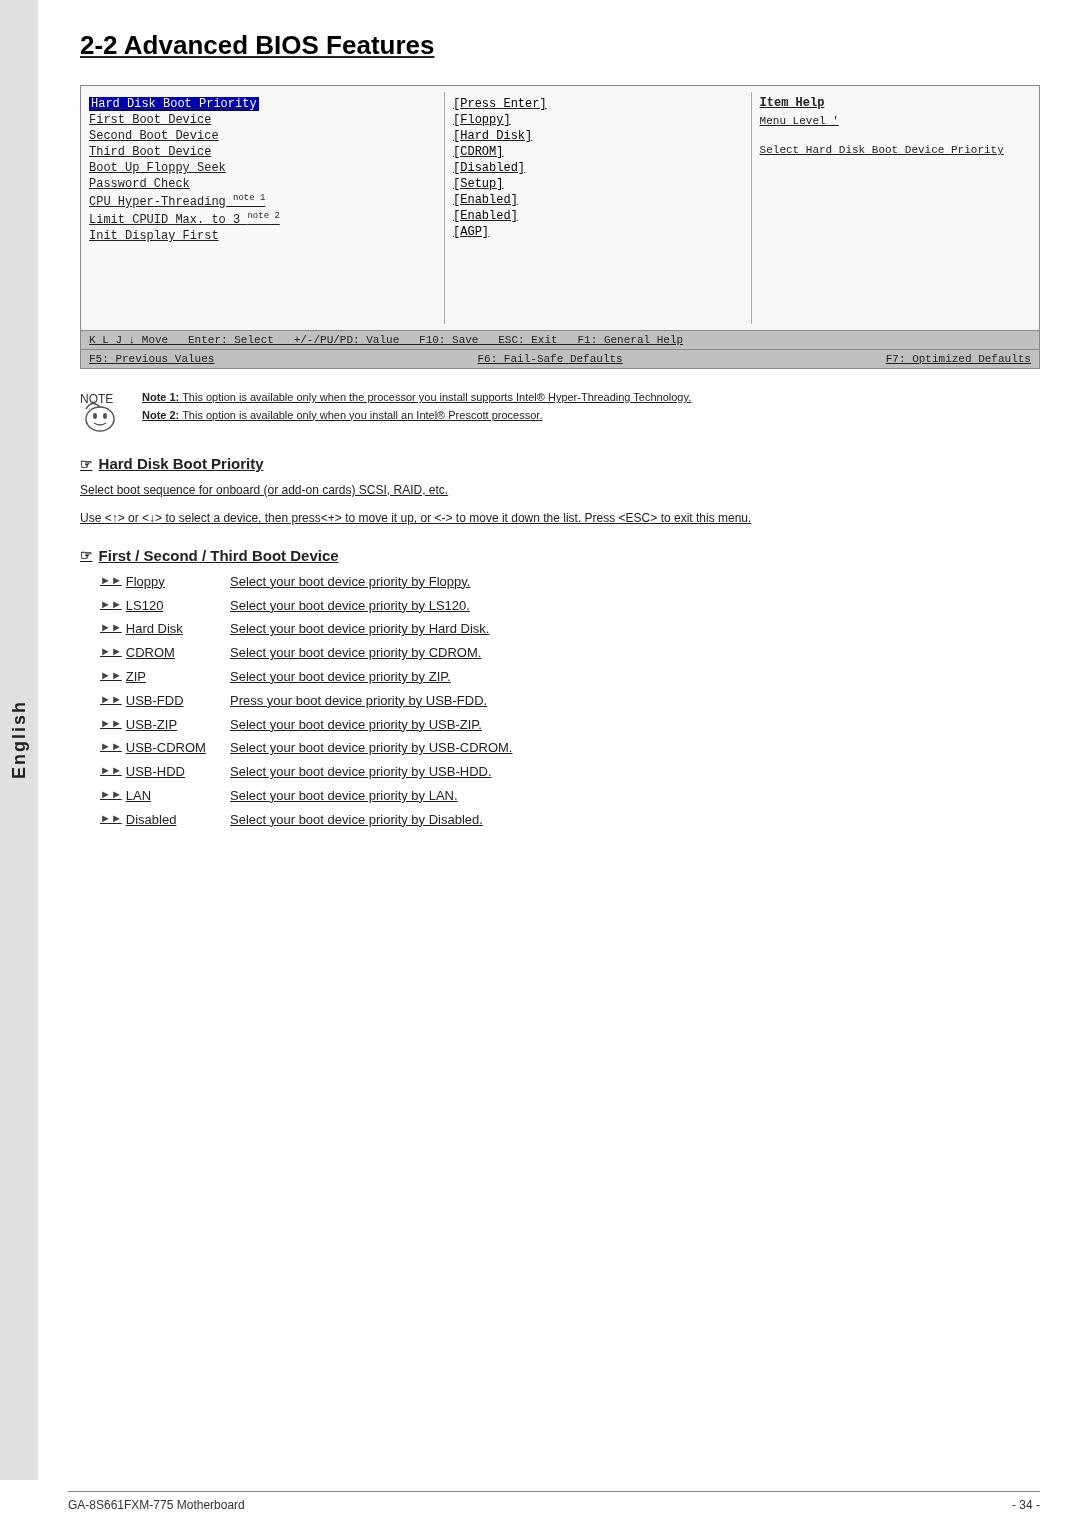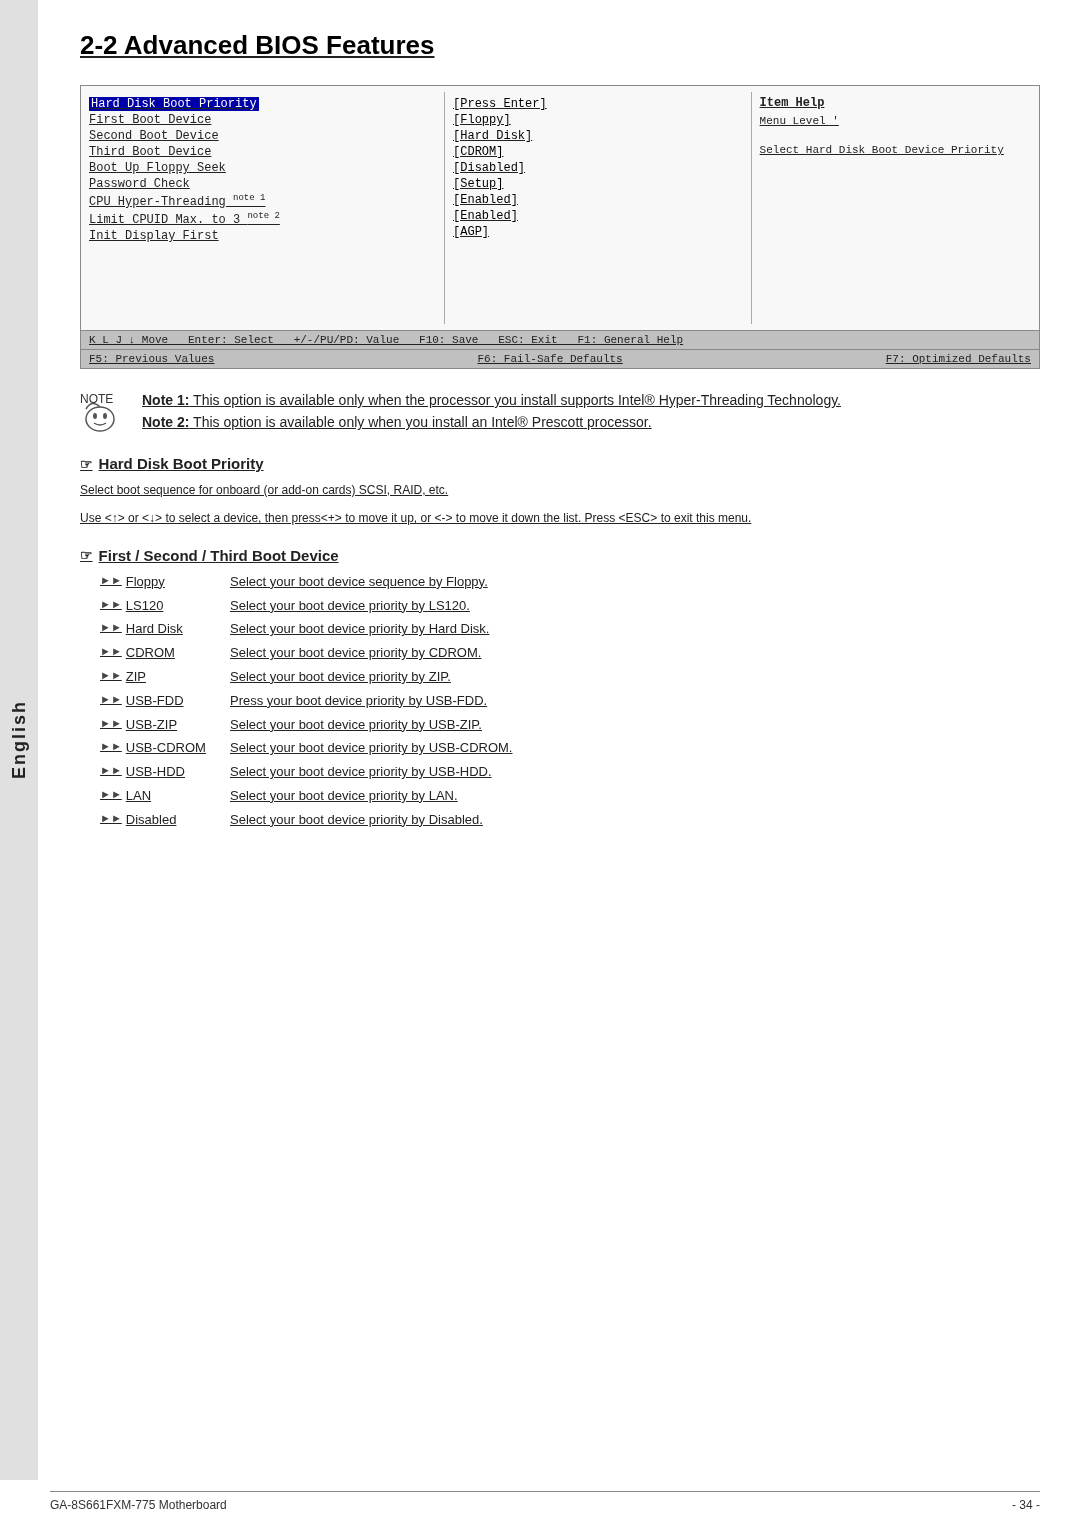--- a/index.html
+++ b/index.html
@@ -126,21 +126,21 @@
       align-items: flex-start;
       margin-bottom: 18px;
       gap: 14px;
     }
     .note-icon {
       width: 48px;
       height: 48px;
       flex-shrink: 0;
     }
     .note-text {
-      font-size: 14px;
+      font-size: 11px;
       line-height: 1.6;
       color: #222;
     }
 
     
     .section-heading {
       font-size: 15px;
       font-weight: bold;
       margin: 18px 0 8px 0;
       display: flex;
@@ -181,21 +181,21 @@
       color: #444;
     }
     .boot-list-item .item-desc {
       color: #222;
     }
 
     
     .page-footer {
       position: absolute;
       bottom: 20px;
-      left: 50px;
+      left: 68px;
       right: 40px;
       display: flex;
       justify-content: space-between;
       border-top: 1px solid #888;
       padding-top: 6px;
       font-size: 12px;
       color: #333;
     }
 
     sup {
@@ -324,21 +324,21 @@
 
   <div class="section-heading">
     <span>First / Second / Third Boot Device</span>
   </div>
   <div class="boot-list" id="boot-list-container">
   <div class="boot-list-item">
       <span class="item-name">
         <span class="arrow-icon">►►</span>
         Floppy
       </span>
-      <span class="item-desc">Select your boot device sequence by Floppy.</span>
+      <span class="item-desc">Select your boot device priority by Floppy.</span>
     </div>
       <div class="boot-list-item">
       <span class="item-name">
         <span class="arrow-icon">►►</span>
         LS120
       </span>
       <span class="item-desc">Select your boot device priority by LS120.</span>
     </div>
       <div class="boot-list-item">
       <span class="item-name">

